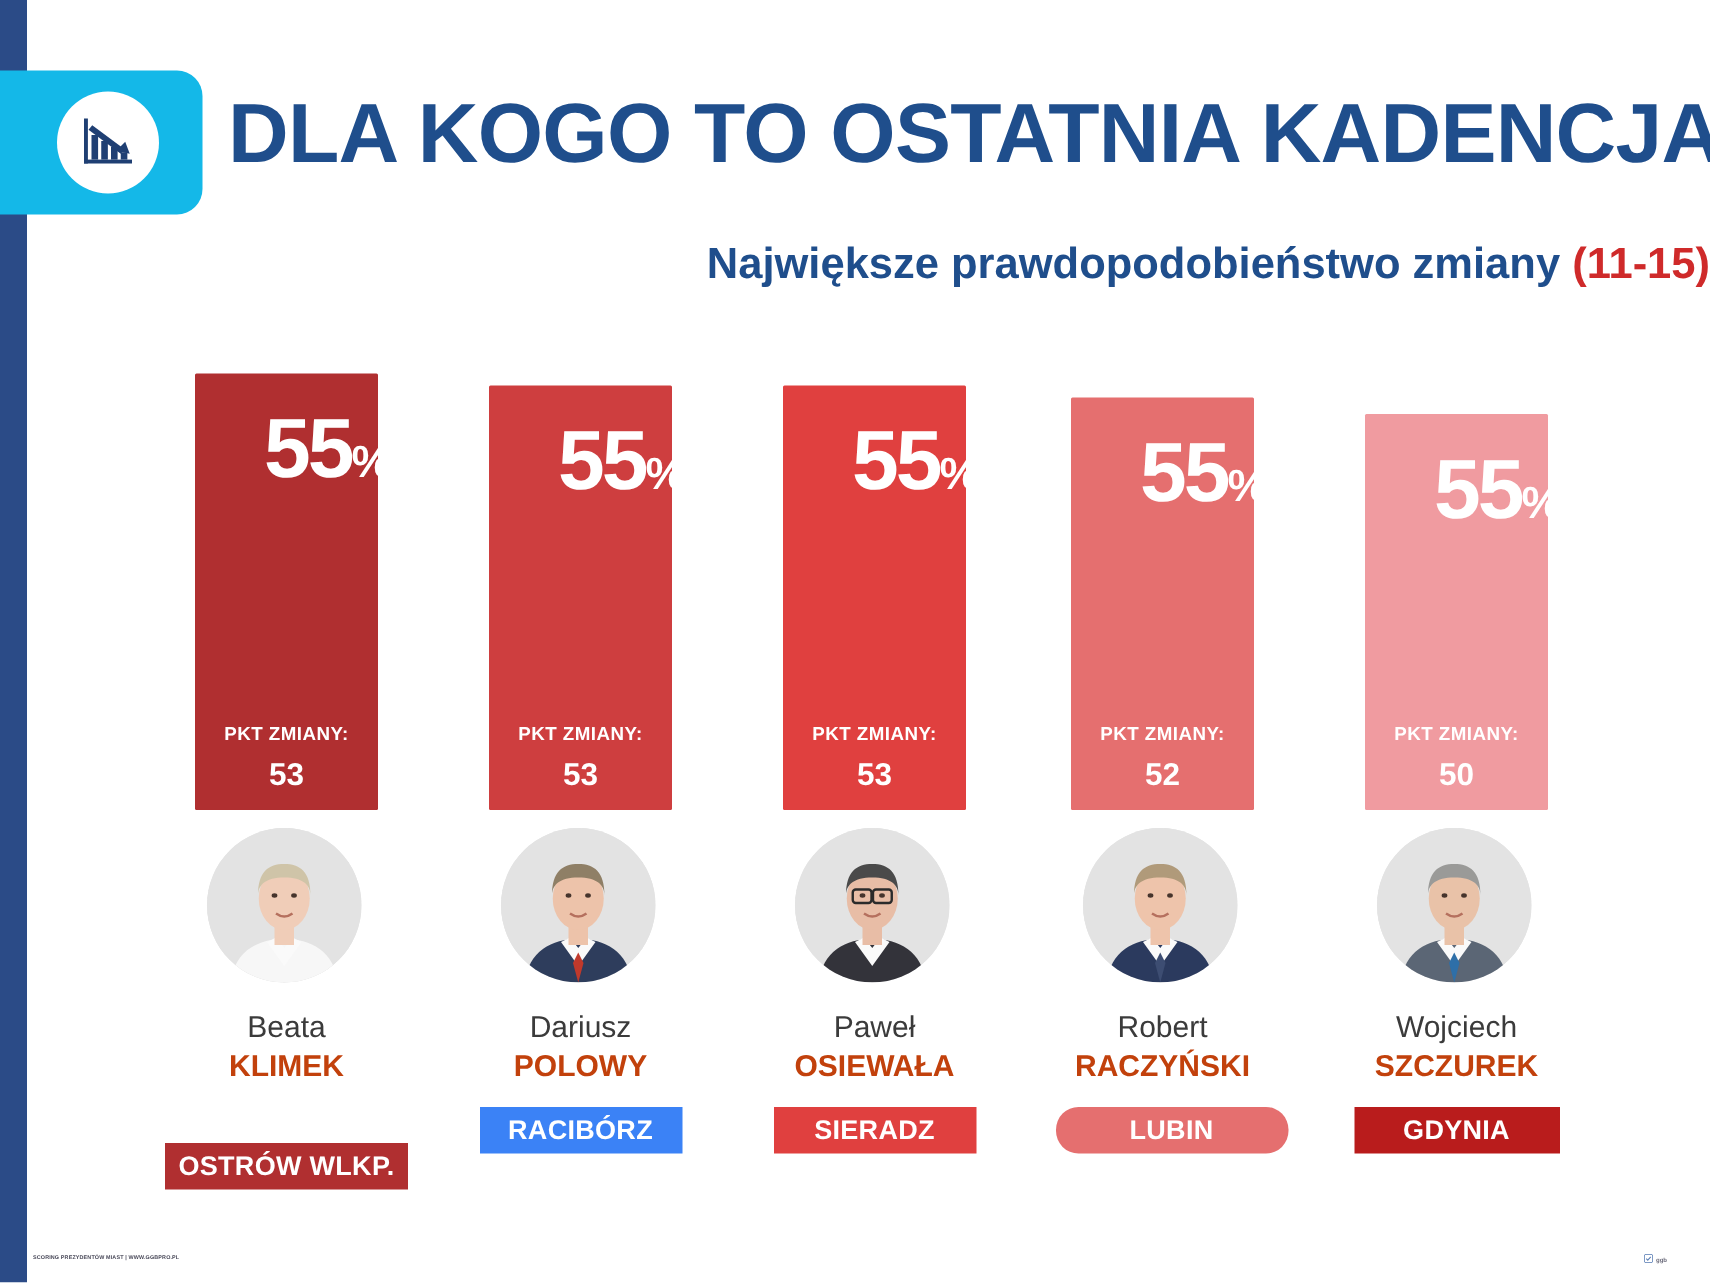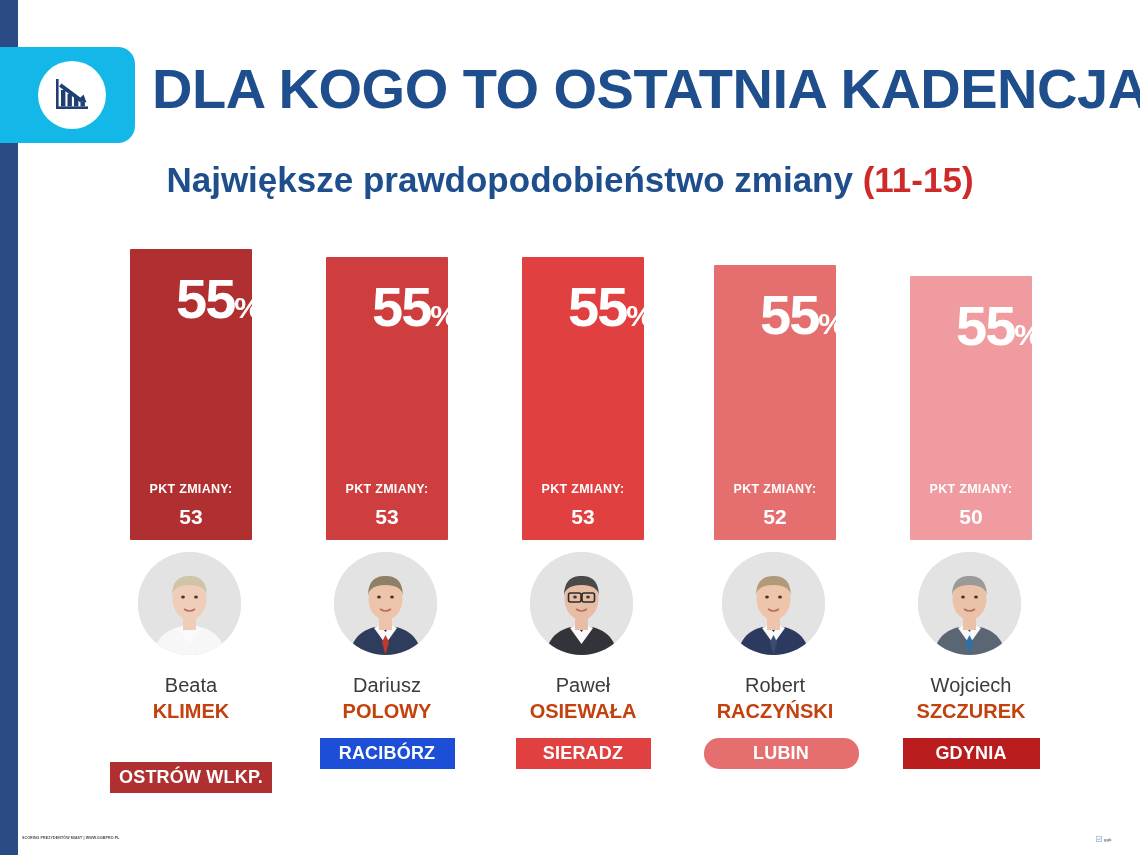--- a/index.html
+++ b/index.html
@@ -39,22 +39,22 @@
   .logo-circle svg { display: block; }
   .title {
     position: absolute; left: 152px; top: 56px;
     font-size: 56px; font-weight: 700;
     letter-spacing: -0.5px;
     color: #1f4e8c;
     white-space: nowrap;
   }
   .subtitle {
     position: absolute; left: 0; top: 160px; width: 1140px;
-    text-align: center;
-    font-size: 35px; font-weight: 700;
+    text-align: right;
+    font-size: 29px; font-weight: 700;
     color: #1f4e8c;
     white-space: nowrap;
   }
   .subtitle .range { color: #cf2a2a; }
 
   
   .chart {
     position: absolute; left: 0; top: 240px;
     width: 1140px; height: 300px;
   }
@@ -227,21 +227,21 @@
             <rect x="45" y="62" width="13" height="16" fill="#edc3aa"></rect>
             <ellipse cx="51.5" cy="47" rx="17" ry="21" fill="#edc3aa"></ellipse>
             <path d="M34 45 C34 29 41 24 51.5 24 C62 24 69 29 69 45 C69 38 64 33 51.5 33 C39 33 34 38 34 45 Z" fill="#8f7f66"></path>
             <ellipse cx="45" cy="45" rx="1.9" ry="1.5" fill="#46342c"></ellipse>
             <ellipse cx="58" cy="45" rx="1.9" ry="1.5" fill="#46342c"></ellipse>
             <path d="M46 57 Q51.5 61 57 57" fill="none" stroke="#b5705e" stroke-width="1.6"></path>
           </svg>
         </div>
         <div class="first-name">Dariusz</div>
         <div class="last-name">POLOWY</div>
-        <div class="city-badge" style="background: #1d4ed8; width: 135px; left: -6.5px;">RACIBÓRZ</div>
+        <div class="city-badge" style="background: #3b82f6; width: 135px; left: -6.5px;">RACIBÓRZ</div>
       </div>
       <div class="person" style="left: 522px;">
         <div class="avatar">
           <svg width="103" height="103" viewBox="0 0 103 103">
             <rect x="0" y="0" width="103" height="103" fill="#e3e3e3"></rect>
             <path d="M16 103 C18 82 34 74 51.5 74 C69 74 85 82 87 103 Z" fill="#33333a"></path>
             <path d="M40 76 L51.5 92 L63 76 L57 73 L51.5 80 L46 73 Z" fill="#fafafa"></path>
             <rect x="45" y="62" width="13" height="16" fill="#e8bda6"></rect>
             <ellipse cx="51.5" cy="47" rx="17" ry="21" fill="#e8bda6"></ellipse>
             <path d="M34 45 C34 29 41 24 51.5 24 C62 24 69 29 69 45 C69 38 64 33 51.5 33 C39 33 34 38 34 45 Z" fill="#4a4a4a"></path>

